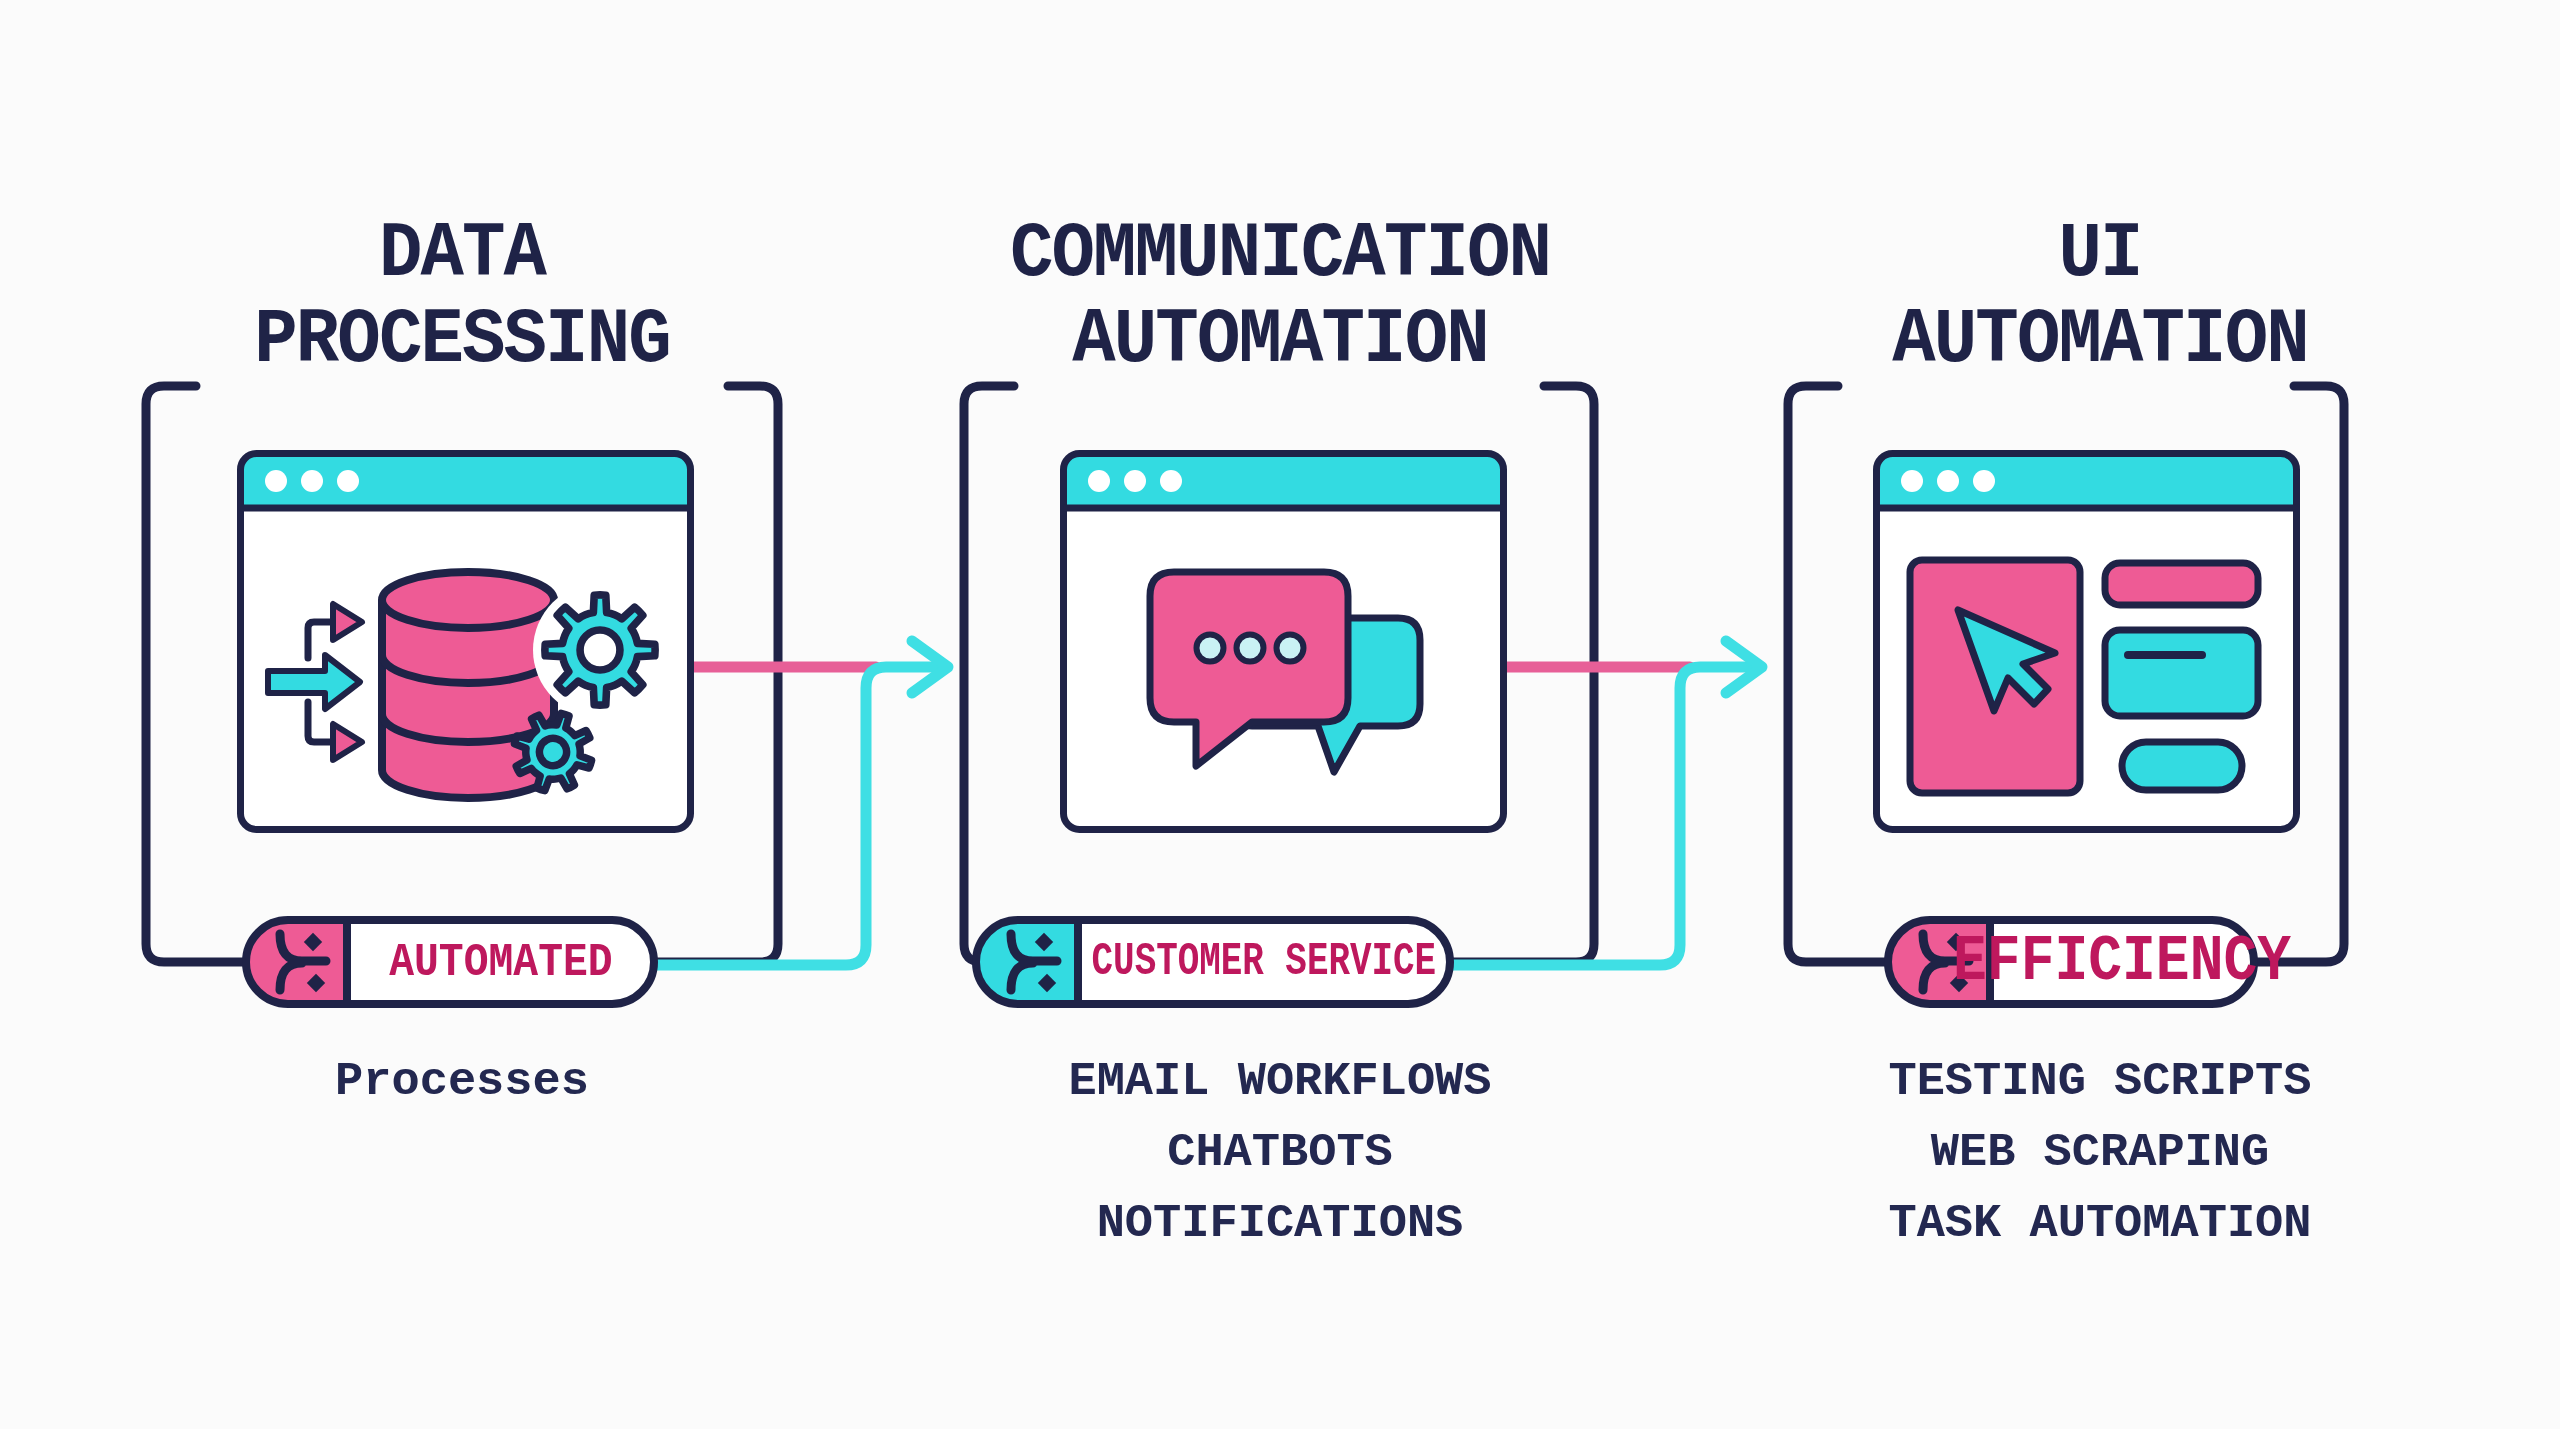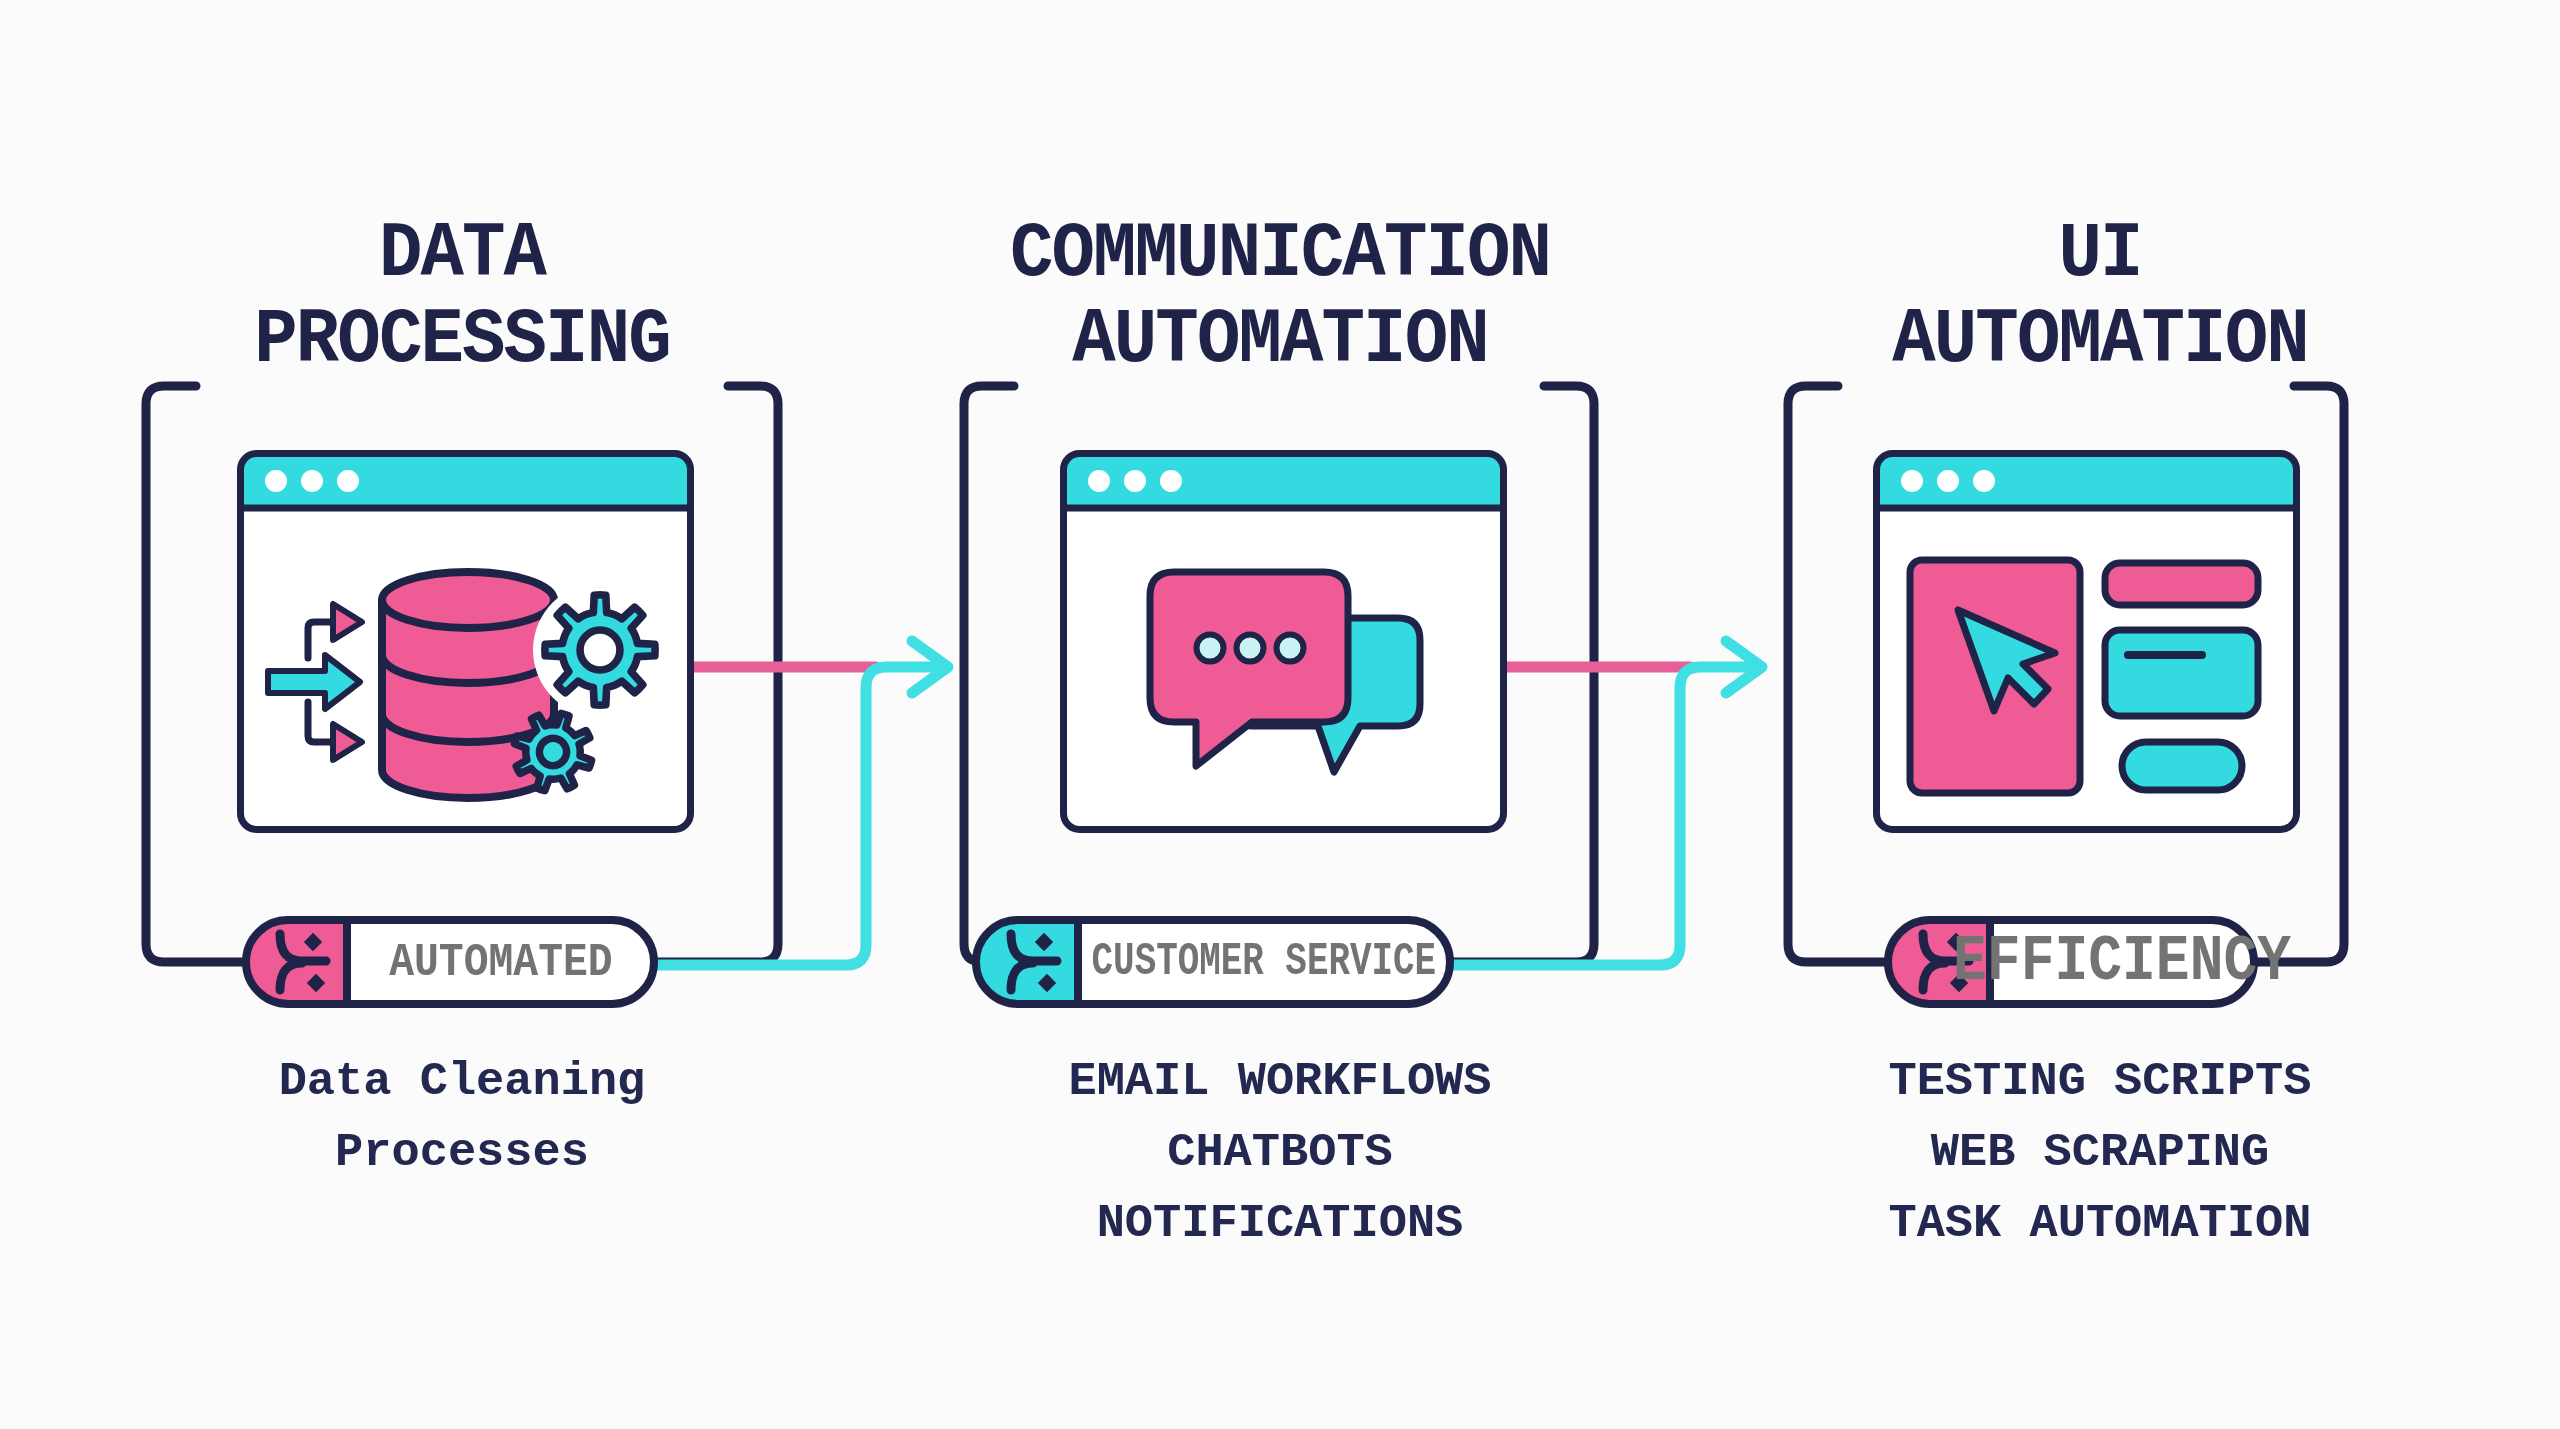--- a/index.html
+++ b/index.html
@@ -14,21 +14,21 @@
     position:absolute;top:212px;width:650px;
     text-align:center;font-weight:bold;font-size:77px;line-height:86px;
     letter-spacing:-2px;color:#1f2347;
     transform:scaleX(.94);transform-origin:center;
     white-space:nowrap;
   }
   .t1{left:137px;} .t2{left:955px;} .t3{left:1775px;}
   .badge-label{
     position:absolute;top:920px;height:84px;
     display:flex;align-items:center;justify-content:center;
-    font-weight:bold;color:#737373;white-space:nowrap;
+    font-weight:bold;color:#be185d;white-space:nowrap;
   }
   .badge-label span{display:inline-block;transform:scaleX(.88);transform-origin:center;}
   .bl1{left:347px;width:307px;font-size:47px;}
   .bl2{left:1078px;width:372px;font-size:46px;}
   .bl2 span{transform:scaleX(.78);}
   .bl3{left:1990px;width:264px;font-size:64px;}
   .list{
     position:absolute;top:1046px;width:600px;text-align:center;
     font-weight:bold;font-size:47px;line-height:71px;color:#232850;
     letter-spacing:0;
@@ -191,21 +191,20 @@
     <span>AUTOMATED</span>
   </div>
   <div class="badge-label bl2">
     <span>CUSTOMER SERVICE</span>
   </div>
   <div class="badge-label bl3">
     <span>EFFICIENCY</span>
   </div>
 
   <div class="list l1">
-    <div>Data Cleaning</div>
     <div>Processes</div>
   </div>
   <div class="list l2">
     <div>EMAIL WORKFLOWS</div>
     <div>CHATBOTS</div>
     <div>NOTIFICATIONS</div>
   </div>
   <div class="list l3">
     <div>TESTING SCRIPTS</div>
     <div>WEB SCRAPING</div>

